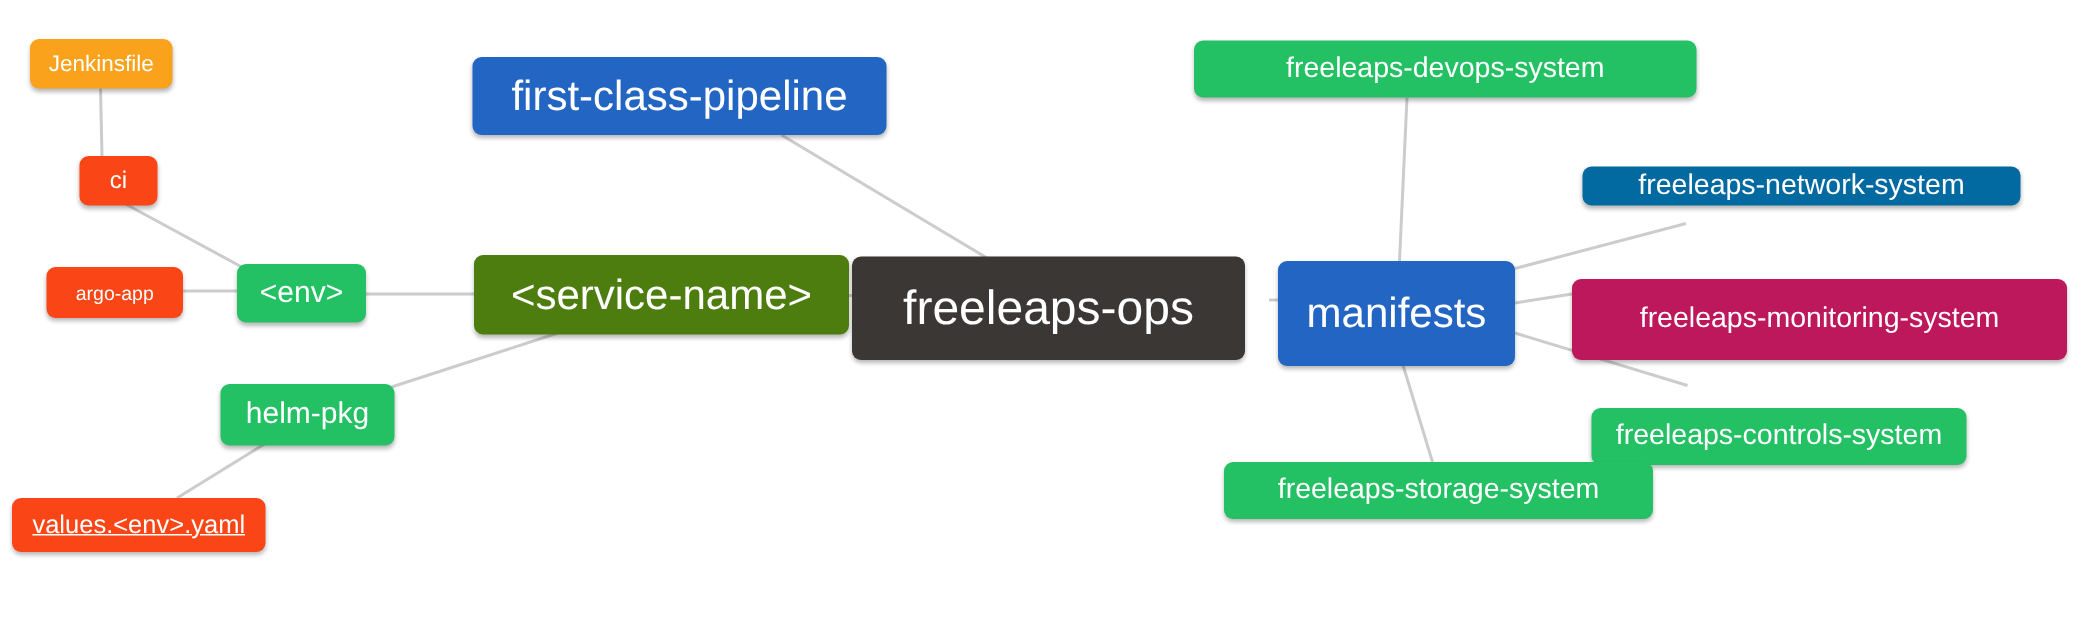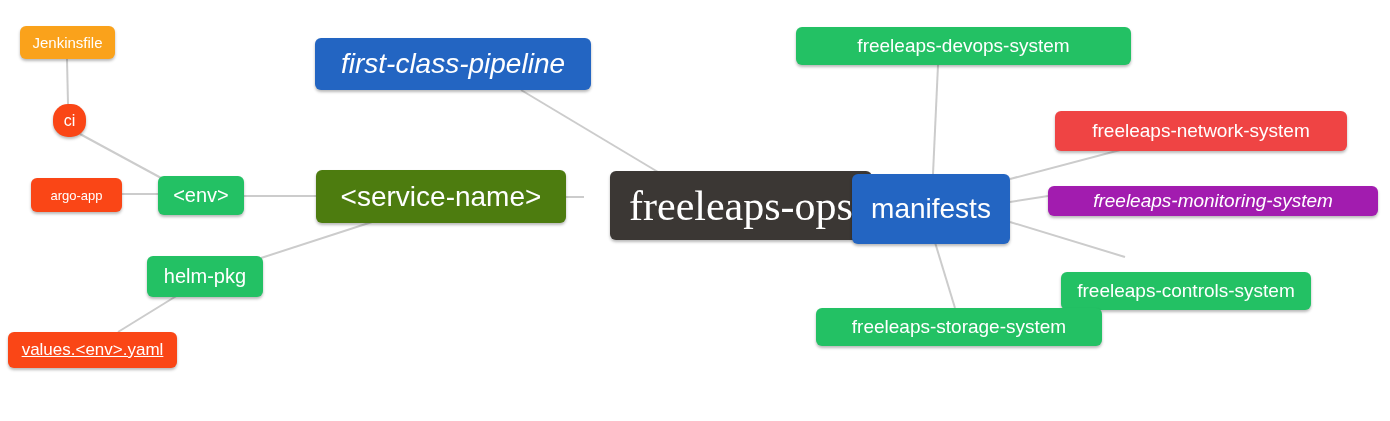--- a/index.html
+++ b/index.html
@@ -53,28 +53,28 @@
       <line x1="566" y1="197" x2="584" y2="197" stroke="#cccccc" stroke-width="2"></line>
       <line x1="846" y1="200" x2="852" y2="200" stroke="#cccccc" stroke-width="2"></line>
       <line x1="933" y1="174" x2="938" y2="65" stroke="#cccccc" stroke-width="2"></line>
       <line x1="1010" y1="179" x2="1124" y2="149" stroke="#cccccc" stroke-width="2"></line>
       <line x1="1010" y1="202" x2="1048" y2="196" stroke="#cccccc" stroke-width="2"></line>
       <line x1="1010" y1="222" x2="1125" y2="257" stroke="#cccccc" stroke-width="2"></line>
       <line x1="930" y1="226" x2="955" y2="308" stroke="#cccccc" stroke-width="2"></line>
     </svg>
   <div>
       <div class="node" style="left: 20px; top: 26px; width: 95px; height: 33px; background: rgb(250, 162, 27); font-size: 15px;">Jenkinsfile</div>
-      <div class="node" style="left: 53px; top: 104px; width: 33px; height: 33px; background: rgb(250, 70, 22); font-size: 16px; border-radius: 15px;">ci</div>
+      <div class="node" style="left: 53px; top: 104px; width: 52px; height: 33px; background: rgb(250, 70, 22); font-size: 16px;">ci</div>
       <div class="node" style="left: 31px; top: 178px; width: 91px; height: 34px; background: rgb(250, 70, 22); font-size: 13px;">argo-app</div>
       <div class="node" style="left: 158px; top: 176px; width: 86px; height: 39px; background: rgb(35, 193, 100); font-size: 20px; text-align: right;">&lt;env&gt;</div>
       <div class="node" style="left: 147px; top: 256px; width: 116px; height: 41px; background: rgb(35, 193, 100); font-size: 20px;">helm-pkg</div>
       <div class="node" style="left: 8px; top: 332px; width: 169px; height: 36px; background: rgb(250, 70, 22); font-size: 17px; text-decoration: underline;">values.&lt;env&gt;.yaml</div>
-      <div class="node" style="left: 315px; top: 38px; width: 276px; height: 52px; background: rgb(35, 101, 194); font-size: 28px; font-style: italic;">first-class-pipeline</div>
+      <div class="node" style="left: 315px; top: 38px; width: 276px; height: 52px; background: rgb(35, 101, 194); font-size: 28px;">first-class-pipeline</div>
       <div class="node" style="left: 316px; top: 170px; width: 250px; height: 53px; background: #4d7c0f; font-size: 28px;">&lt;service-name&gt;</div>
-      <div class="node" style="left: 610px; top: 171px; width: 262px; height: 69px; background: rgb(59, 55, 52); font-size: 42px; font-family: Liberation Serif, serif;">freeleaps-ops</div>
+      <div class="node" style="left: 568px; top: 171px; width: 262px; height: 69px; background: rgb(59, 55, 52); font-size: 32px;">freeleaps-ops</div>
       <div class="node" style="left: 852px; top: 174px; width: 158px; height: 70px; background: rgb(35, 101, 194); font-size: 28px;">manifests</div>
       <div class="node" style="left: 796px; top: 27px; width: 335px; height: 38px; background: rgb(35, 193, 100); font-size: 19px;">freeleaps-devops-system</div>
-      <div class="node" style="left: 1055px; top: 111px; width: 292px; height: 40px; background: #ef4444; font-size: 19px;">freeleaps-network-system</div>
-      <div class="node" style="left: 1048px; top: 186px; width: 330px; height: 30px; background: #a21caf; font-size: 19px; font-style: italic;">freeleaps-monitoring-system</div>
+      <div class="node" style="left: 1055px; top: 111px; width: 292px; height: 26px; background: #0369a1; font-size: 19px;">freeleaps-network-system</div>
+      <div class="node" style="left: 1048px; top: 186px; width: 330px; height: 54px; background: #be185d; font-size: 19px;">freeleaps-monitoring-system</div>
       <div class="node" style="left: 1061px; top: 272px; width: 250px; height: 38px; background: rgb(35, 193, 100); font-size: 19px;">freeleaps-controls-system</div>
       <div class="node" style="left: 816px; top: 308px; width: 286px; height: 38px; background: rgb(35, 193, 100); font-size: 19px;">freeleaps-storage-system</div>
     </div>
 </div>
 
 </body></html>

